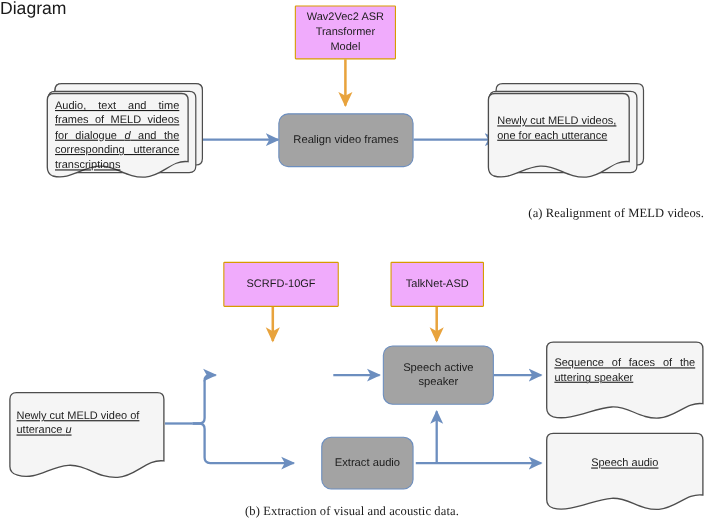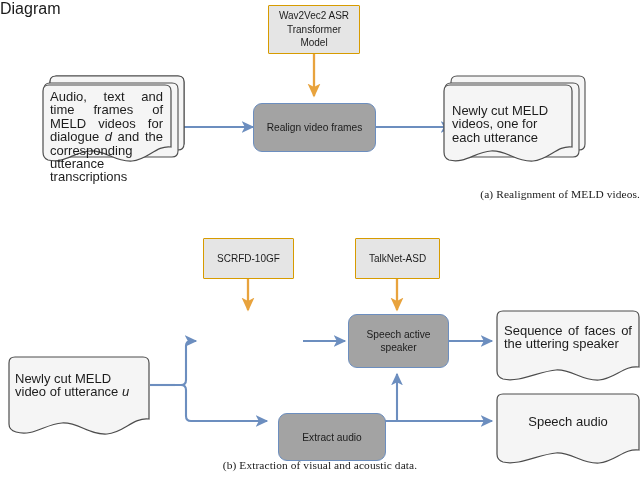--- a/index.html
+++ b/index.html
@@ -11,29 +11,29 @@
   svg.wires{position:absolute;left:0;top:0;width:640px;height:479px;
             pointer-events:none;}
 
   
   .node{position:absolute;box-sizing:border-box;display:flex;
         align-items:center;justify-content:center;text-align:center;}
 
   .proc{background:#a3a3a3;border:1.4px solid #6c8ebf;border-radius:9px;
         font-size:10.2px;line-height:13px;color:#1c1c1c;}
 
-  .model{background:#e5e5e5;border:1.6px solid #d79b00;border-radius:1px;
+  .model{background:#f0abfc;border:1.6px solid #d79b00;border-radius:1px;
          font-size:10px;line-height:13.5px;color:#1c1c1c;}
 
   
   .docwrap{position:absolute;}
   .docwrap svg{position:absolute;left:0;top:0;overflow:visible;}
-  .doctext{position:absolute;box-sizing:border-box;font-size:13px;
+  .doctext{position:absolute;box-sizing:border-box;font-size:10px;
            line-height:13.4px;color:#1c1c1c;text-align:justify;
-           text-justify:inter-word;}
+           text-justify:inter-word;text-decoration:underline;}
   .doctext.center{text-align:center;}
   .doctext i{font-style:italic;}
 
   
   .caption{position:absolute;width:640px;text-align:center;
            font-family:"Liberation Serif", serif;font-size:11.4px;
            color:#1a1a1a;letter-spacing:.1px;}
 </style>
 </head>
 <body>
@@ -114,21 +114,21 @@
       <path d="M20,15 L142,15 Q148,15 148,21 L148,83 Q148,89 142,89 L20,89 Q14,89 14,83 L14,21 Q14,15 20,15 Z" fill="#f5f5f5" stroke="#4d4d4d" stroke-width="1.1"></path>
       <path d="M13,23 Q13,17 19,17 L135,17 Q141,17 141,23 L141,79
                C126,77 118,92 102,93 C84,94 76,82 60,83 C44,84 34,96 18,92
                Q13,90 13,84 Z" fill="#f5f5f5" stroke="#4d4d4d" stroke-width="1.2"></path>
     </svg>
     <div class="doctext" style="left:21px;top:36px;width:112px;text-align:left;">Newly cut MELD videos, one for each utterance</div>
   </div>
 
   <div class="caption" style="top:188px;text-align:right;">(a) Realignment of MELD videos.</div>
 
-  <div class="node model" style="left:203px;top:238px;width:91px;height:41px;">
+  <div class="node model" style="left:203px;top:238px;width:105px;height:41px;">
     <span>SCRFD-10GF</span>
   </div>
 
   <div class="node model" style="left:355px;top:238px;width:85px;height:41px;">
     <span>TalkNet-ASD</span>
   </div>
 
   <div class="docwrap" style="left:2px;top:350px;width:150px;height:82px;">
     <svg width="160" height="90" viewBox="0 0 160 90">
       <path d="M7,13 Q7,7 13,7 L141,7 Q147,7 147,13 L147,69
@@ -139,21 +139,21 @@
   </div>
 
 
   <div class="node proc" style="left:348px;top:314px;width:101px;height:54px;">
     <div>
       <div>Speech active</div>
       <div>speaker</div>
     </div>
   </div>
 
-  <div class="node proc" style="left:278px;top:397px;width:108px;height:48px;margin-top:16px;">
+  <div class="node proc" style="left:292px;top:397px;width:84px;height:48px;">
     <span>Extract audio</span>
   </div>
 
   <div class="docwrap" style="left:492px;top:389px;width:148px;height:72px;">
     <svg width="152" height="80" viewBox="0 0 152 80">
       <path d="M5,11 Q5,5 11,5 L141,5 Q147,5 147,11 L147,61
                C132,59 123,73 107,74 C89,75 80,63 64,64 C48,65 27,77 11,73
                Q5,71 5,65 Z" fill="#f5f5f5" stroke="#4d4d4d" stroke-width="1.2"></path>
     </svg>
     <div class="doctext center" style="left:12px;top:26px;width:128px;">Speech audio</div>

